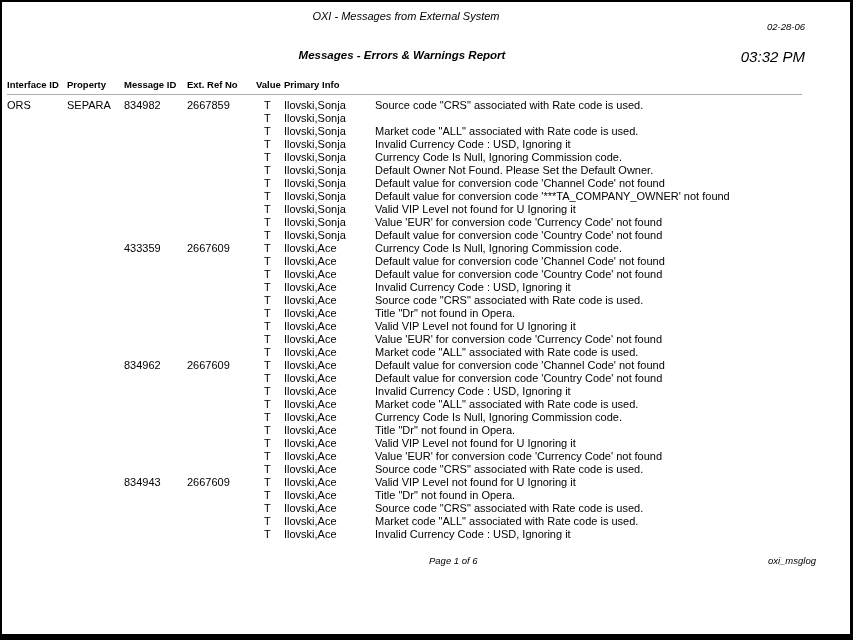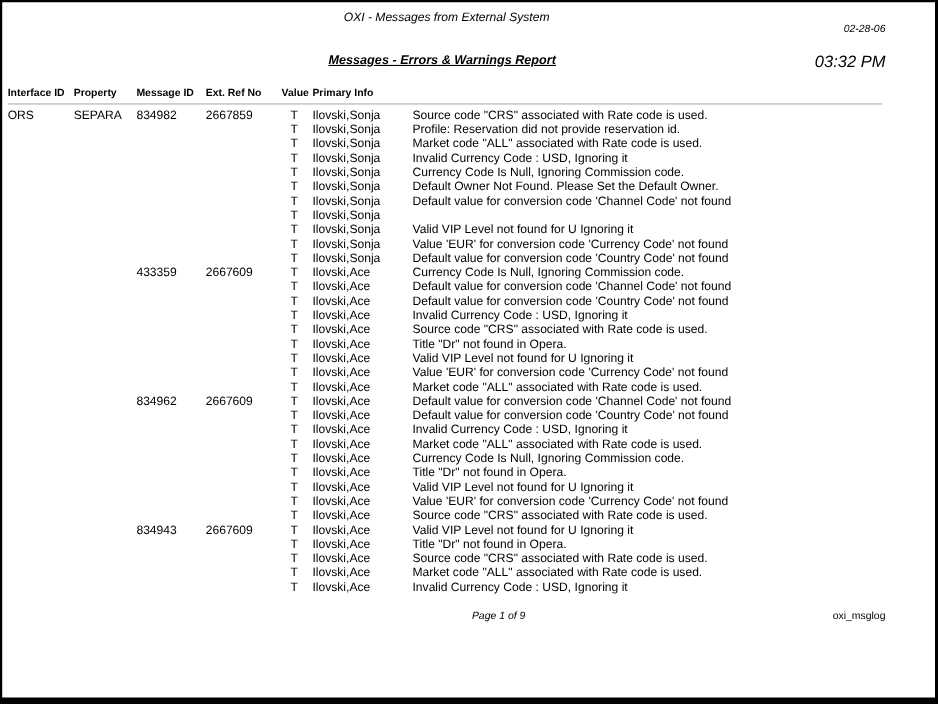--- a/index.html
+++ b/index.html
@@ -39,21 +39,20 @@
   }
   .report-subtitle {
     position: absolute;
     top: 47px;
     left: 0;
     width: 800px;
     text-align: center;
     font-size: 11.5px;
     font-style: italic;
     font-weight: bold;
-    text-decoration: underline;
   }
   .report-time {
     position: absolute;
     top: 46px;
     right: 45px;
     font-size: 15px;
     font-style: italic;
   }
   .grid-cols {
     display: grid;
@@ -94,22 +93,23 @@
   .footer-page {
     position: absolute;
     top: 553px;
     left: 427px;
     font-size: 9.5px;
     font-style: italic;
   }
   .footer-report-id {
     position: absolute;
     top: 553px;
-    right: 45px;
+    right: 34px;
     font-size: 9.5px;
+    font-style: italic;
   }
 </style>
 </head>
 <body>
 
 <div class="page">
 
   <div class="report-title">OXI - Messages from External System</div>
   <div class="report-date">02-28-06</div>
 
@@ -138,21 +138,20 @@
       <div class="cell">Ilovski,Sonja</div>
       <div class="cell">Source code "CRS" associated with Rate code is used.</div>
     </div>
       <div class="table-row grid-cols" style="">
       <div class="cell"></div>
       <div class="cell"></div>
       <div class="cell"></div>
       <div class="cell"></div>
       <div class="cell cell-type">T</div>
       <div class="cell">Ilovski,Sonja</div>
-      <div class="cell">Profile: Reservation did not provide reservation id.</div>
     </div>
       <div class="table-row grid-cols" style="">
       <div class="cell"></div>
       <div class="cell"></div>
       <div class="cell"></div>
       <div class="cell"></div>
       <div class="cell cell-type">T</div>
       <div class="cell">Ilovski,Sonja</div>
       <div class="cell">Market code "ALL" associated with Rate code is used.</div>
     </div>
@@ -192,20 +191,21 @@
       <div class="cell">Ilovski,Sonja</div>
       <div class="cell">Default value for conversion code 'Channel Code' not found</div>
     </div>
       <div class="table-row grid-cols" style="">
       <div class="cell"></div>
       <div class="cell"></div>
       <div class="cell"></div>
       <div class="cell"></div>
       <div class="cell cell-type">T</div>
       <div class="cell">Ilovski,Sonja</div>
+      <div class="cell">Default value for conversion code '***TA_COMPANY_OWNER' not found</div>
     </div>
       <div class="table-row grid-cols" style="">
       <div class="cell"></div>
       <div class="cell"></div>
       <div class="cell"></div>
       <div class="cell"></div>
       <div class="cell cell-type">T</div>
       <div class="cell">Ilovski,Sonja</div>
       <div class="cell">Valid VIP Level not found for U Ignoring it</div>
     </div>
@@ -429,16 +429,16 @@
       <div class="cell"></div>
       <div class="cell"></div>
       <div class="cell"></div>
       <div class="cell"></div>
       <div class="cell cell-type">T</div>
       <div class="cell">Ilovski,Ace</div>
       <div class="cell">Invalid Currency Code : USD, Ignoring it</div>
     </div>
     </div>
 
-  <div class="footer-page">Page 1 of 9</div>
+  <div class="footer-page">Page 1 of 6</div>
   <div class="footer-report-id">oxi_msglog</div>
 
 </div>
 
 </body></html>

